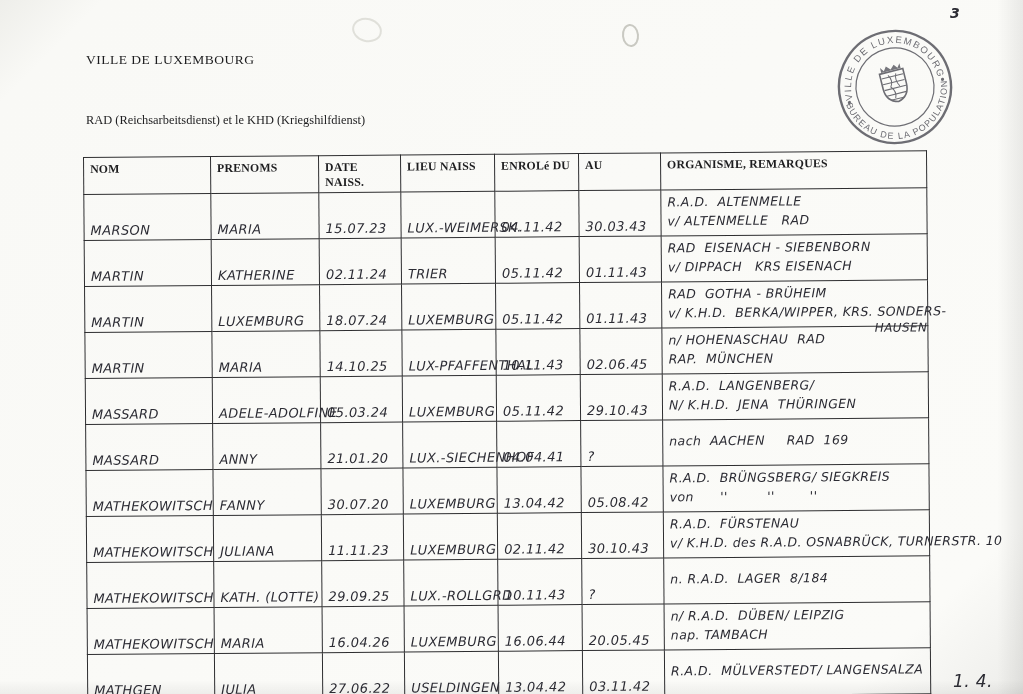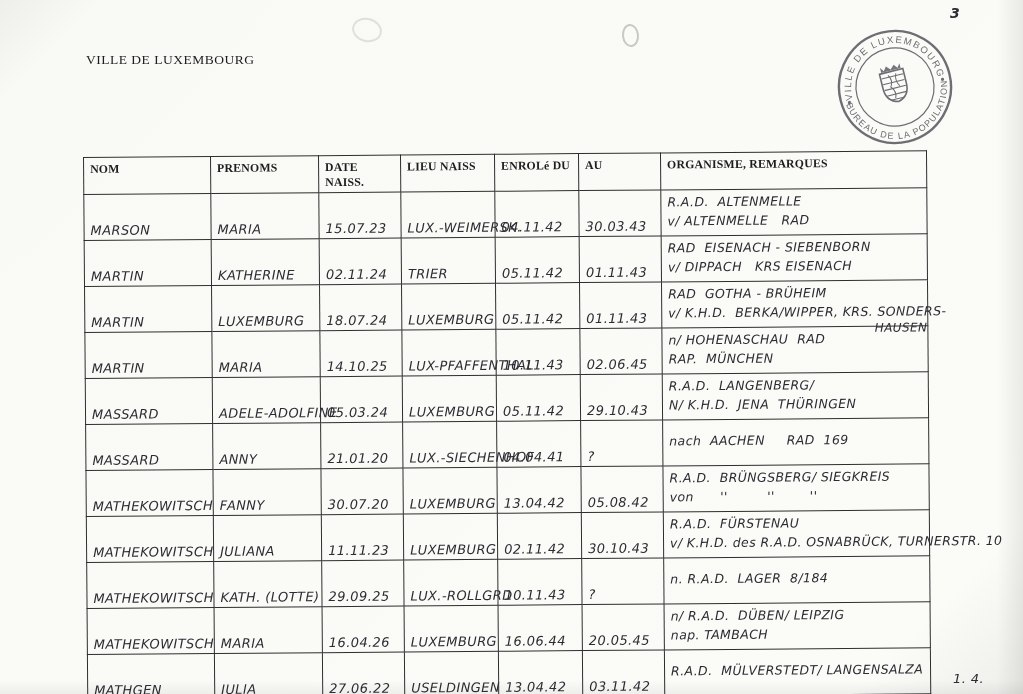--- a/index.html
+++ b/index.html
@@ -13,21 +13,21 @@
   .edge-shade-bottom{position:absolute;left:0;bottom:0;width:100%;height:14px;
     background:linear-gradient(to bottom,rgba(0,0,0,0),rgba(0,0,0,0.05));}
 
   .punch{position:absolute;border-radius:50%;}
   .punch1{left:352px;top:18px;width:26px;height:20px;border:2px solid #e0e0da;transform:rotate(14deg);}
   .punch2{left:622px;top:24px;width:13px;height:19px;border:2px solid #c9c9c2;transform:rotate(-6deg);}
 
   .hw{font-family:"DejaVu Sans",sans-serif;font-style:italic;color:#2c2c34;letter-spacing:.4px;}
 
   .page-number{position:absolute;left:950px;top:5px;font-size:14px;font-weight:bold;}
-  .footer-note{position:absolute;left:953px;top:671px;font-size:13px;}
+  .footer-note{position:absolute;left:953px;top:671px;font-size:17px;}
 
   .doc-title{position:absolute;left:86px;top:52px;font-size:13.5px;letter-spacing:.5px;}
   .doc-subtitle{position:absolute;left:86px;top:92px;font-size:12.4px;line-height:1.5;width:450px;}
 
   .stamp{position:absolute;left:834px;top:26px;width:122px;height:122px;opacity:.82;}
 
   table.register{
     position:absolute;left:83px;top:157px;width:843px;
     border-collapse:collapse;table-layout:fixed;
     transform:rotate(-0.45deg);transform-origin:0 0;
@@ -51,20 +51,21 @@
   <div class="edge-shade-right"></div>
   <div class="edge-shade-bottom"></div>
   <div class="punch punch1"></div>
   <div class="punch punch2"></div>
 
   <div class="page-number hw">3</div>
 
   <div class="doc-title">VILLE DE LUXEMBOURG</div>
   <div class="doc-subtitle">
     <br>
+    <span>RAD (Reichsarbeitsdienst) et le KHD (Kriegshilfdienst)</span>
   </div>
 
   <svg class="stamp" viewBox="-61 -61 122 122">
     <g transform="rotate(-14)" stroke="#4f4f57" fill="none">
       <circle cx="0" cy="0" r="56" stroke-width="2.4"></circle>
       <circle cx="0" cy="0" r="39" stroke-width="1.2"></circle>
       <path id="arcTop" d="M -44 0 A 44 44 0 0 1 44 0" stroke="none"></path>
       <path id="arcBot" d="M -52 0 A 52 52 0 0 0 52 0" stroke="none"></path>
       <text font-family="Liberation Sans, sans-serif" font-size="9.5" letter-spacing="1.6" fill="#4c4c54" stroke="none">
         <textPath href="#arcTop" startOffset="50%" text-anchor="middle">VILLE DE LUXEMBOURG</textPath>

